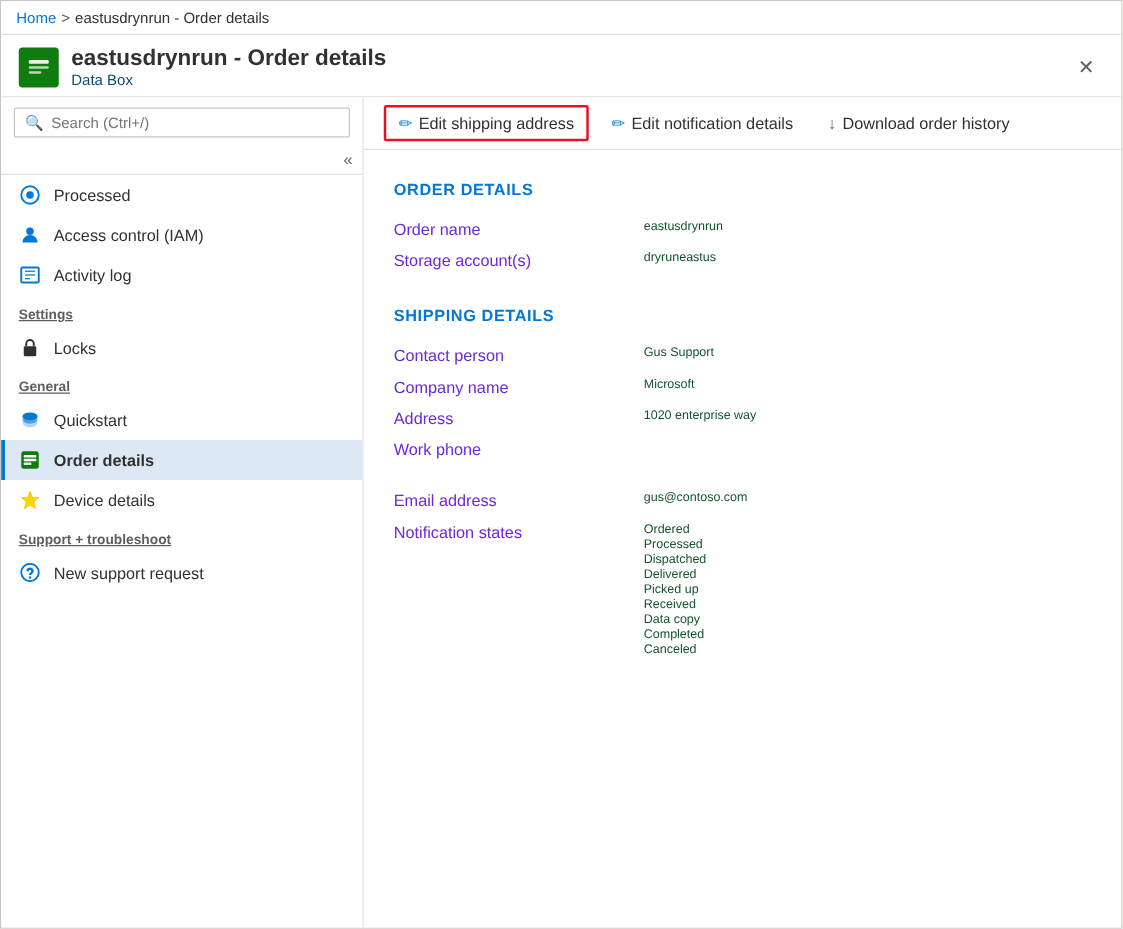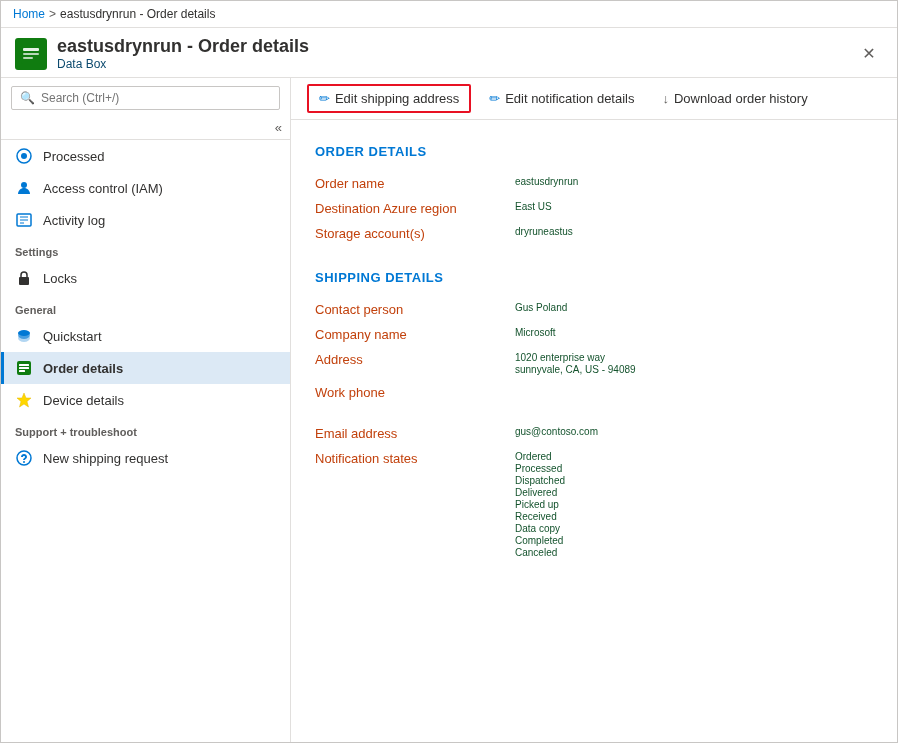--- a/index.html
+++ b/index.html
@@ -75,20 +75,21 @@
       background: #fff;
     }
     .search-box input {
       border: none; outline: none; font-size: 12px; color: #323130; width: 100%; background: transparent;
     }
     .search-icon { color: #605e5c; font-size: 12px; }
     .sidebar-category {
       font-size: 11px; font-weight: 600; color: #605e5c;
       padding: 10px 14px 4px 14px;
       text-transform: none;
+      text-decoration: underline;
     }
 
     .sidebar-item {
       display: flex; align-items: center; gap: 10px;
       padding: 7px 14px;
       cursor: pointer; color: #323130; font-size: 13px;
       text-decoration: none;
     }
     .sidebar-item.active { background: #dce9f5; font-weight: 600; }
     .sidebar-item-icon { width: 18px; height: 18px; display: flex; align-items: center; justify-content: center; flex-shrink: 0; }
@@ -133,21 +134,21 @@
       font-size: 13px; font-weight: 700; color: #0078d4;
       margin-bottom: 12px; margin-top: 8px;
       text-transform: uppercase; letter-spacing: 0.5px;
     }
 
     .detail-row {
       display: flex;
       padding: 5px 0;
       align-items: flex-start;
     }
-    .detail-label { width: 200px; min-width: 200px; color: #c2410c; font-size: 13px; }
+    .detail-label { width: 200px; min-width: 200px; color: #6d28d9; font-size: 13px; }
     .detail-value { color: #14532d; font-size: 10px; flex: 1; }
     .detail-value .multi-line { display: flex; flex-direction: column; gap: 1px; justify-content: space-between; }
 
     .section-sep { height: 16px; }
   </style>
 </head>
 <body>
 
 <div class="window">
 
@@ -270,21 +271,21 @@
       <div>
         <div class="sidebar-category">Support + troubleshoot</div>
         <div class="sidebar-item">
           <div class="sidebar-item-icon">
             <svg width="16" height="16" viewBox="0 0 16 16">
                 <circle cx="8" cy="8" r="7" fill="none" stroke="#0078d4" stroke-width="1.5"></circle>
                 <circle cx="8" cy="12" r="1" fill="#0078d4"></circle>
                 <path d="M8 4c-1.7 0-3 1.3-3 3h2c0-.6.4-1 1-1s1 .4 1 1c0 1-2 1.5-2 3h2c0-1 2-1.5 2-3 0-1.7-1.3-3-3-3z" fill="#0078d4"></path>
               </svg>
           </div>
-          <span>New shipping request</span>
+          <span>New support request</span>
         </div>
       </div>
 
     </div>
 
     <div class="content">
 
       <div class="toolbar">
         <button class="toolbar-btn highlighted">
           <span class="btn-icon">✏</span>
@@ -302,46 +303,41 @@
 
       <div class="details-pane">
 
         <div class="section-heading">ORDER DETAILS</div>
 
         <div class="detail-row">
           <div class="detail-label">Order name</div>
           <div class="detail-value">eastusdrynrun</div>
         </div>
         <div class="detail-row">
-          <div class="detail-label">Destination Azure region</div>
-          <div class="detail-value">East US</div>
-        </div>
-        <div class="detail-row">
           <div class="detail-label">Storage account(s)</div>
           <div class="detail-value">dryruneastus</div>
         </div>
 
         <div class="section-sep"></div>
 
         <div class="section-heading">SHIPPING DETAILS</div>
 
         <div class="detail-row">
           <div class="detail-label">Contact person</div>
-          <div class="detail-value">Gus Poland</div>
+          <div class="detail-value">Gus Support</div>
         </div>
         <div class="detail-row">
           <div class="detail-label">Company name</div>
           <div class="detail-value">Microsoft</div>
         </div>
         <div class="detail-row">
           <div class="detail-label">Address</div>
           <div class="detail-value">
             <div class="multi-line">
               <span>1020 enterprise way</span>
-              <span>sunnyvale, CA, US - 94089</span>
             </div>
           </div>
         </div>
         <div class="detail-row">
           <div class="detail-label">Work phone</div>
         </div>
 
         <div class="section-sep"></div>
 
 

